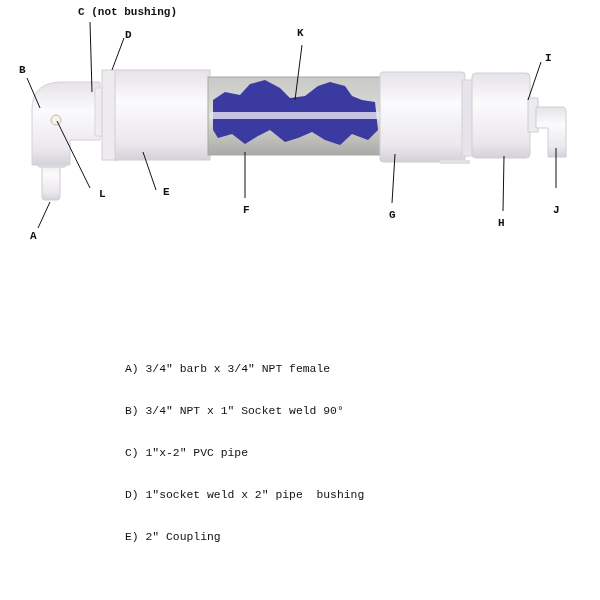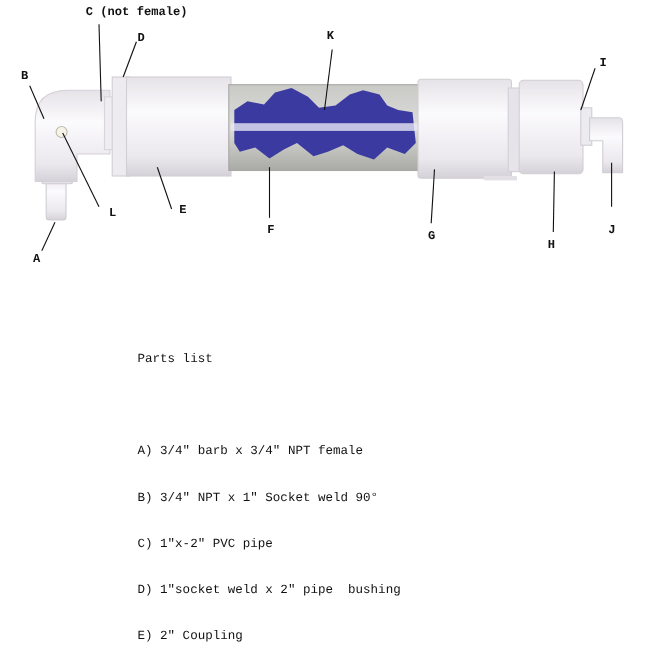--- a/index.html
+++ b/index.html
@@ -71,35 +71,34 @@
     <line x1="50" y1="202" x2="38" y2="228"></line>
     <line x1="245" y1="152" x2="245" y2="198"></line>
     <line x1="302" y1="45" x2="295" y2="100"></line>
     <line x1="395" y1="154" x2="392" y2="203"></line>
     <line x1="504" y1="156" x2="503" y2="211"></line>
     <line x1="541" y1="62" x2="528" y2="100"></line>
     <line x1="556" y1="148" x2="556" y2="188"></line>
   </g>
 </svg>
 
-<span class="label" style="left:78px;top:6px;">C (not female)</span>
+<span class="label" style="left:78px;top:6px;">C (not bushing)</span>
 <span class="label" style="left:125px;top:29px;">D</span>
 <span class="label" style="left:297px;top:27px;">K</span>
 <span class="label" style="left:19px;top:64px;">B</span>
 <span class="label" style="left:545px;top:52px;">I</span>
 <span class="label" style="left:99px;top:188px;">L</span>
 <span class="label" style="left:163px;top:186px;">E</span>
 <span class="label" style="left:243px;top:204px;">F</span>
 <span class="label" style="left:389px;top:209px;">G</span>
 <span class="label" style="left:498px;top:217px;">H</span>
 <span class="label" style="left:553px;top:204px;">J</span>
 <span class="label" style="left:30px;top:230px;">A</span>
 
 <div class="parts">
-  <div class="line">Parts list</div>
   <div class="line"></div>
   <div class="line">A) 3/4" barb x 3/4" NPT female</div>
   <div class="line">B) 3/4" NPT x 1" Socket weld 90°</div>
   <div class="line">C) 1"x-2" PVC pipe</div>
   <div class="line">D) 1"socket weld x 2" pipe  bushing</div>
   <div class="line">E) 2" Coupling</div>
   
   
   
   

